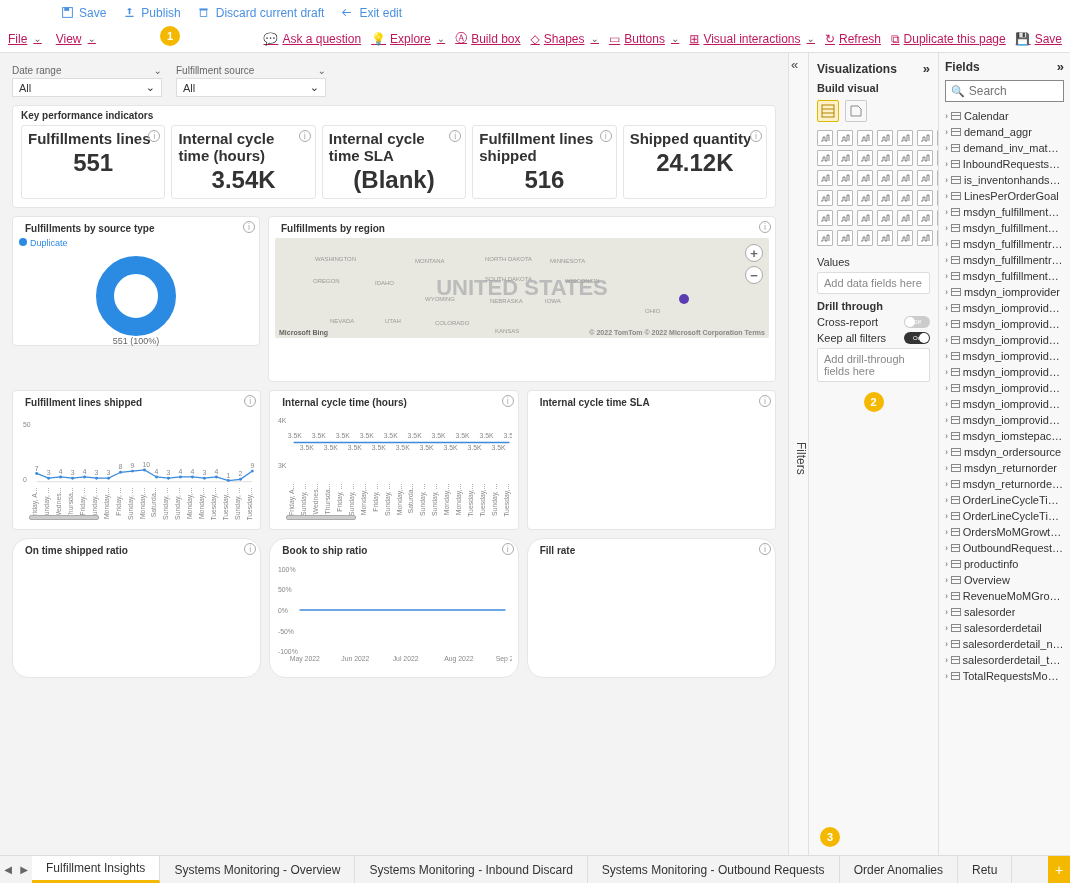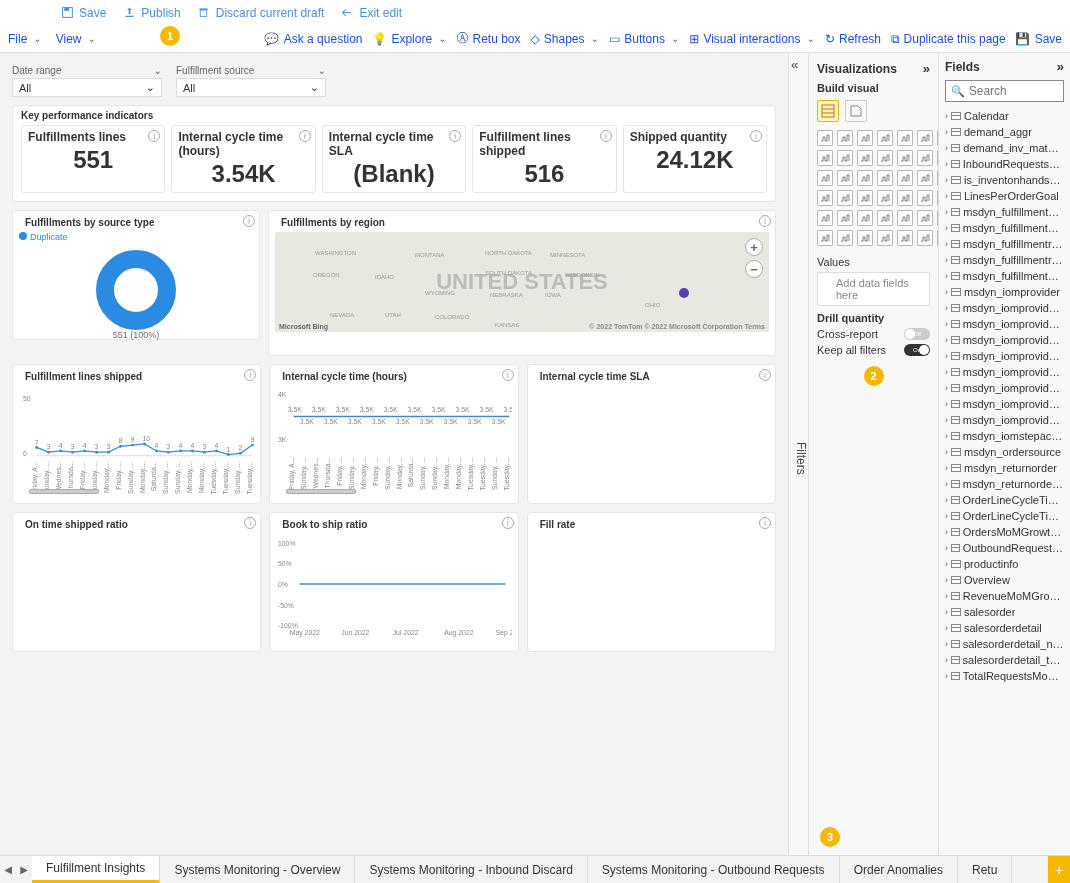--- a/index.html
+++ b/index.html
@@ -7,21 +7,21 @@
 
 
 .top-toolbar { height: 25px; background: #fff; display: flex; align-items: center; padding: 0 10px; gap: 16px; font-size: 12px; color: #1a73be; }
 .top-toolbar .tb-item { display: flex; align-items: center; gap: 5px; cursor: pointer; color: #4a90e2; }
 .top-toolbar .tb-icon { width: 14px; height: 14px; display: inline-flex; align-items: center; justify-content: center; }
 
 
 .second-toolbar { height: 28px; background: #fff; border-bottom: 1px solid #e0e0e0; display: flex; align-items: center; justify-content: space-between; padding: 0 8px; font-size: 12px; }
 .second-toolbar .left { display: flex; gap: 14px; }
 .second-toolbar .right { display: flex; gap: 10px; align-items: center; }
-.menu-item { display: flex; align-items: center; gap: 4px; cursor: pointer; color: #1d4ed8; }
+.menu-item { display: flex; align-items: center; gap: 4px; cursor: pointer; color: #be185d; text-decoration: underline; }
 .chev::after { content: "⌄"; font-size: 10px; margin-left: 2px; color: #666; }
 
 
 .main { display: flex; height: calc(883px - 25px - 28px - 28px); justify-content: center; }
 .canvas-area { flex: 1; background: #f3f3f3; padding: 12px; position: relative; overflow: hidden; }
 .filters-rail { width: 20px; background: #f8f8f8; border-left: 1px solid #e0e0e0; writing-mode: vertical-rl; text-align: center; font-size: 12px; color: #444; padding-top: 8px; position: relative; }
 .filters-rail .expand { writing-mode: horizontal-tb; position: absolute; top: 4px; left: 2px; font-size: 13px; }
 .vis-panel { width: 130px; background: #f8f8f8; border-left: 1px solid #e0e0e0; padding: 8px; font-size: 11px; }
 .fields-panel { width: 132px; background: #f8f8f8; border-left: 1px solid #e0e0e0; padding: 6px; font-size: 11px; }
 
@@ -31,21 +31,21 @@
 
 .build-visual { font-size: 11px; font-weight: 600; margin-bottom: 6px; }
 .build-icons { display: flex; gap: 6px; margin-bottom: 8px; }
 .build-icons .bi { width: 22px; height: 22px; border: 1px solid #ccc; border-radius: 2px; display: flex; align-items: center; justify-content: center; font-size: 12px; }
 .build-icons .bi.active { background: #fef0c7; border-color: #e0b800; }
 .viz-grid { display: grid; grid-template-columns: repeat(7, 16px); gap: 4px 4px; margin-bottom: 10px; }
 .viz-grid .v { width: 16px; height: 16px; background: #fff; border: 1px solid #b8b8b8; border-radius: 1px; display: flex; align-items: center; justify-content: center; font-size: 9px; color: #555; cursor: pointer; }
 .viz-grid .v.special { background: #4a148c; }
 
 .section-label { font-size: 11px; font-weight: 400; color: #333; margin: 6px 0 4px; }
-.field-drop { border: 1px solid #ddd; background: #fff; padding: 4px 18px; font-size: 11px; color: #888; border-radius: 2px; margin-bottom: 6px; }
+.field-drop { border: 1px solid #ddd; background: #fff; padding: 4px 6px; font-size: 11px; color: #888; border-radius: 2px; margin-bottom: 6px; }
 .toggle-row { display: flex; justify-content: space-between; align-items: center; font-size: 11px; margin: 4px 0; }
 .toggle { width: 26px; height: 12px; border-radius: 6px; background: #ccc; position: relative; font-size: 6px; color: #fff; display: flex; align-items: center; justify-content: center; }
 .toggle.on { background: #333; }
 .toggle .knob { position: absolute; width: 10px; height: 10px; border-radius: 50%; background: #fff; top: 1px; }
 .toggle.off .knob { left: 1px; }
 .toggle.on .knob { right: 1px; }
 
 
 .search-box { border: 1px solid #888; padding: 3px 5px; display: flex; align-items: center; gap: 4px; margin-bottom: 6px; background: #fff; }
 .search-box input { border: none; outline: none; width: 100%; font-size: 12px; }
@@ -57,30 +57,30 @@
 
 .slicers { display: flex; gap: 14px; margin-bottom: 8px; }
 .slicer { width: 150px; }
 .slicer-label { font-size: 10px; color: #666; display: flex; justify-content: space-between; align-items: center; }
 .slicer-val { border: 1px solid #ddd; background: #fff; padding: 2px 6px; font-size: 11px; display: flex; justify-content: space-between; align-items: center; margin-top: 2px; }
 
 .kpi-strip { background: #fff; border: 1px solid #e5e5e5; border-radius: 4px; padding: 4px 8px 8px; margin-bottom: 8px; }
 .kpi-strip .strip-title { font-size: 10px; font-weight: 600; margin-bottom: 4px; }
 .kpi-row { display: flex; gap: 6px; }
 .kpi { flex: 1; border: 1px solid #e5e5e5; border-radius: 3px; padding: 4px 6px; background: #fff; position: relative; }
-.kpi-label { font-size: 12px; font-weight: 600; color: #333; }
+.kpi-label { font-size: 15px; font-weight: 600; color: #333; }
 .kpi-val { font-size: 24px; font-weight: 600; text-align: center; margin-top: 2px; }
 .kpi .info { position: absolute; top: 4px; right: 4px; width: 12px; height: 12px; border: 1px solid #aaa; border-radius: 50%; font-size: 9px; color: #aaa; display: flex; align-items: center; justify-content: center; }
 
 .row2 { display: flex; gap: 8px; margin-bottom: 8px; }
 .card { background: #fff; border: 1px solid #e5e5e5; border-radius: 4px; padding: 6px; position: relative; }
 .card .title { font-size: 10px; font-weight: 600; padding-left: 6px; }
 .card .info { position: absolute; top: 4px; right: 4px; width: 12px; height: 12px; border: 1px solid #aaa; border-radius: 50%; font-size: 9px; color: #aaa; display: flex; align-items: center; justify-content: center; }
 .card.donut { width: 248px; height: 130px; }
-.card.map { flex: 1; height: 146px; }
+.card.map { flex: 1; height: 166px; }
 
 .donut-chart { width: 80px; height: 80px; border-radius: 50%; border: 18px solid #2b8ae2; background: #fff; margin: 8px auto 0; }
 .donut-legend { font-size: 9px; color: #2b8ae2; margin-top: 4px; }
 .donut-legend .dot { width: 8px; height: 8px; border-radius: 50%; background: #2b8ae2; display: inline-block; margin-right: 3px; }
 .donut-sub { font-size: 9px; color: #666; text-align: center; }
 
 .map-body { background: #e8e8e0; height: 100px; margin-top: 4px; border-radius: 2px; position: relative; display: flex; align-items: center; justify-content: center; color: #aaa; font-size: 22px; font-weight: 600; overflow: hidden; }
 .map-body .zoom-ctrl { position: absolute; right: 6px; top: 6px; display: flex; flex-direction: column; gap: 4px; }
 .map-body .zoom-ctrl div { width: 18px; height: 18px; border: 1px solid #aaa; border-radius: 50%; background: #fff; display: flex; align-items: center; justify-content: center; font-size: 13px; cursor: pointer; color: #666; }
 .map-body .attrib { position: absolute; left: 4px; bottom: 2px; font-size: 7px; color: #666; }
@@ -89,21 +89,21 @@
 .map-body .sl { position: absolute; font-size: 6px; color: #999; font-weight: 400; text-transform: uppercase; }
 
 .row3 { display: flex; gap: 8px; margin-bottom: 8px; }
 .card.chart { flex: 1; height: 140px; }
 .chart-body { height: 108px; position: relative; margin-top: 4px; }
 .chart-body svg { width: 100%; height: 100%; }
 .axis-lbl { font-size: 7px; fill: #888; }
 .scroll-thumb { position: absolute; bottom: 0; left: 10px; width: 70px; height: 5px; background: #ccc; border: 1px solid #aaa; border-radius: 2px; }
 
 .row4 { display: flex; gap: 8px; }
-.card.small { flex: 1; height: 140px; }
+.card.small { flex: 1; height: 140px; border-radius: 16px; }
 
 
 .callout { position: absolute; width: 20px; height: 20px; border-radius: 50%; background: #f5b800; color: #fff; display: flex; align-items: center; justify-content: center; font-size: 11px; font-weight: 600; z-index: 100; }
 
 
 .bottom-tabs { position: absolute; bottom: 0; left: 0; right: 0; height: 28px; background: #f3f3f3; border-top: 1px solid #ddd; display: flex; align-items: stretch; font-size: 12px; }
 .tab-nav { width: 16px; display: flex; align-items: center; justify-content: center; cursor: pointer; color: #666; font-size: 10px; }
 .tab { padding: 0 14px; display: flex; align-items: center; border-right: 1px solid #ddd; cursor: pointer; background: #f3f3f3; white-space: nowrap; }
 .tab.active { background: #fff; border-bottom: 3px solid #f5b800; font-weight: 400; text-align: right; }
 .tab-add { width: 22px; display: flex; align-items: center; justify-content: center; background: #f5b800; color: #fff; font-size: 14px; cursor: pointer; }
@@ -163,21 +163,21 @@
     <div class="menu-item">
         <span>💬</span>
         <span>Ask a question</span>
       </div>
     <div class="menu-item chev">
         <span>💡</span>
         <span>Explore</span>
       </div>
     <div class="menu-item">
         <span>Ⓐ</span>
-        <span>Retu box</span>
+        <span>Build box</span>
       </div>
     <div class="menu-item chev">
         <span>◇</span>
         <span>Shapes</span>
       </div>
     <div class="menu-item chev">
         <span>▭</span>
         <span>Buttons</span>
       </div>
     <div class="menu-item chev">
@@ -730,29 +730,30 @@
         </div>
         <div class="v special">
           <svg width="10" height="10">
             <rect width="10" height="10" fill="none"></rect>
             <path d="M1 8h2V4h2v4h2V2h2v6" fill="none" stroke="#666" stroke-width="0.8"></path>
           </svg>
         </div>
       </div>
     <div class="section-label">Values</div>
     <div class="field-drop">Add data fields here</div>
-    <div class="section-label" style="font-weight:600;">Drill quantity</div>
+    <div class="section-label" style="font-weight:600;">Drill through</div>
     <div class="toggle-row">
       <span>Cross-report</span>
       <div class="toggle off">Off<div class="knob"></div></div>
     </div>
     <div class="toggle-row">
       <span>Keep all filters</span>
       <div class="toggle on">On<div class="knob"></div></div>
     </div>
+    <div class="field-drop">Add drill-through fields here</div>
     <div class="callout" style="position:relative; margin:10px auto 0; left:auto; top:auto;">2</div>
   </div>
 
   <div class="fields-panel">
     <div class="panel-title">
       <span>Fields</span>
       <span class="chevrons">»</span>
     </div>
     <div class="search-box">
       <span>🔍</span>

